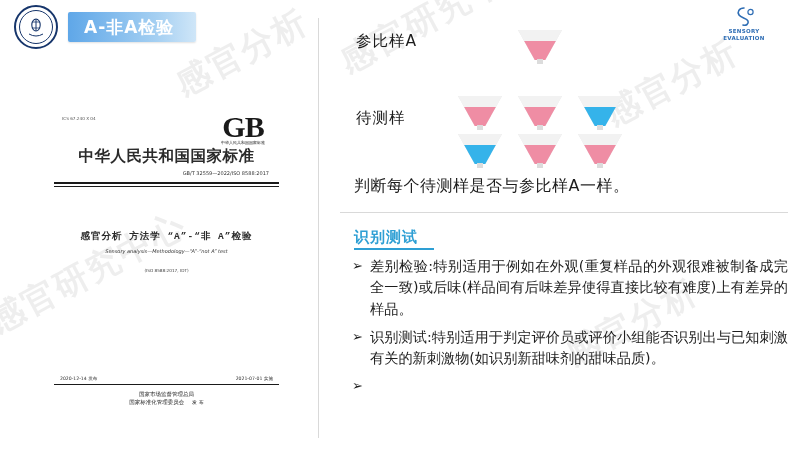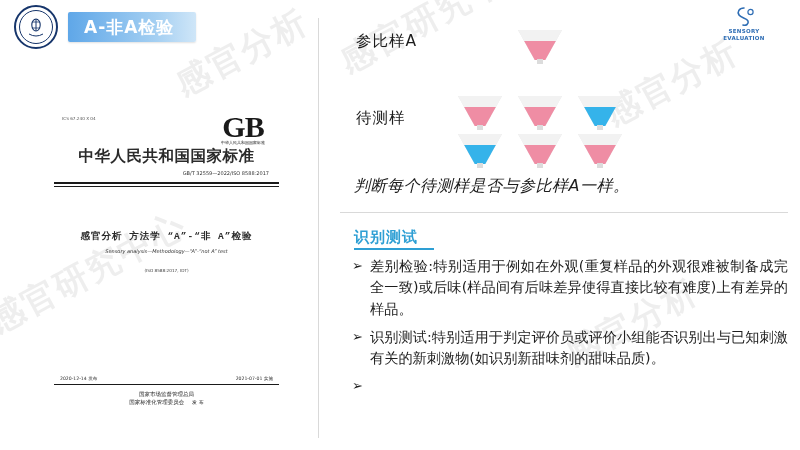--- a/index.html
+++ b/index.html
@@ -170,21 +170,21 @@
   }
   .pink .liquid{background:#ef8da4;}
   .blue .liquid{background:#35b3ea;}
   .glass .top{
     position:absolute;left:0;top:0;width:100%;height:38%;
     background:#f2f2f2;
   }
   
   .statement{
     position:absolute;left:14px;top:176px;
-    font-size:16px;color:#1d1d1d;letter-spacing:.5px;font-style:italic;
+    font-size:16px;color:#1d1d1d;letter-spacing:.5px;
   }
   .hrule{
     position:absolute;left:0;top:212px;width:448px;height:1px;background:#d9d9d9;
   }
   .scope-title{
     position:absolute;left:14px;top:228px;
     font-size:15px;color:#2e9fd4;font-weight:700;letter-spacing:1px;
   }
   .scope-underline{
     position:absolute;left:14px;top:248px;width:80px;height:1.5px;background:#2e9fd4;

